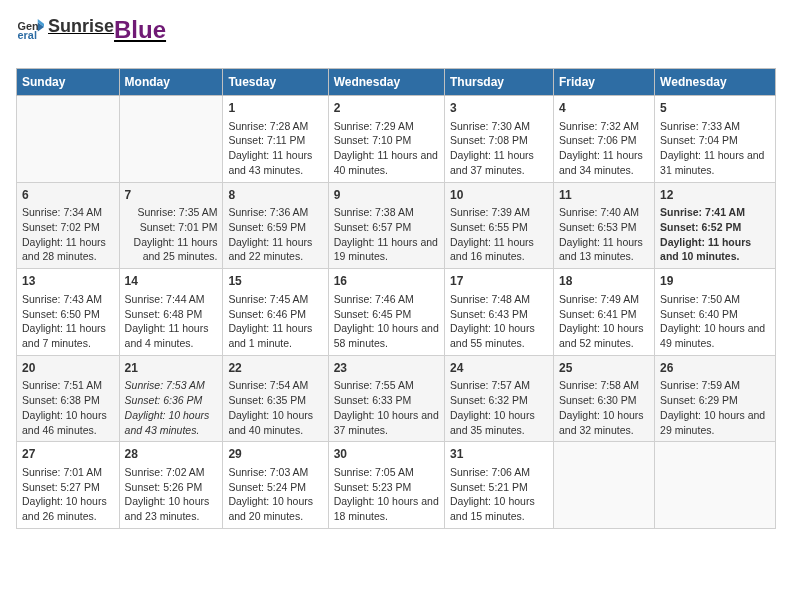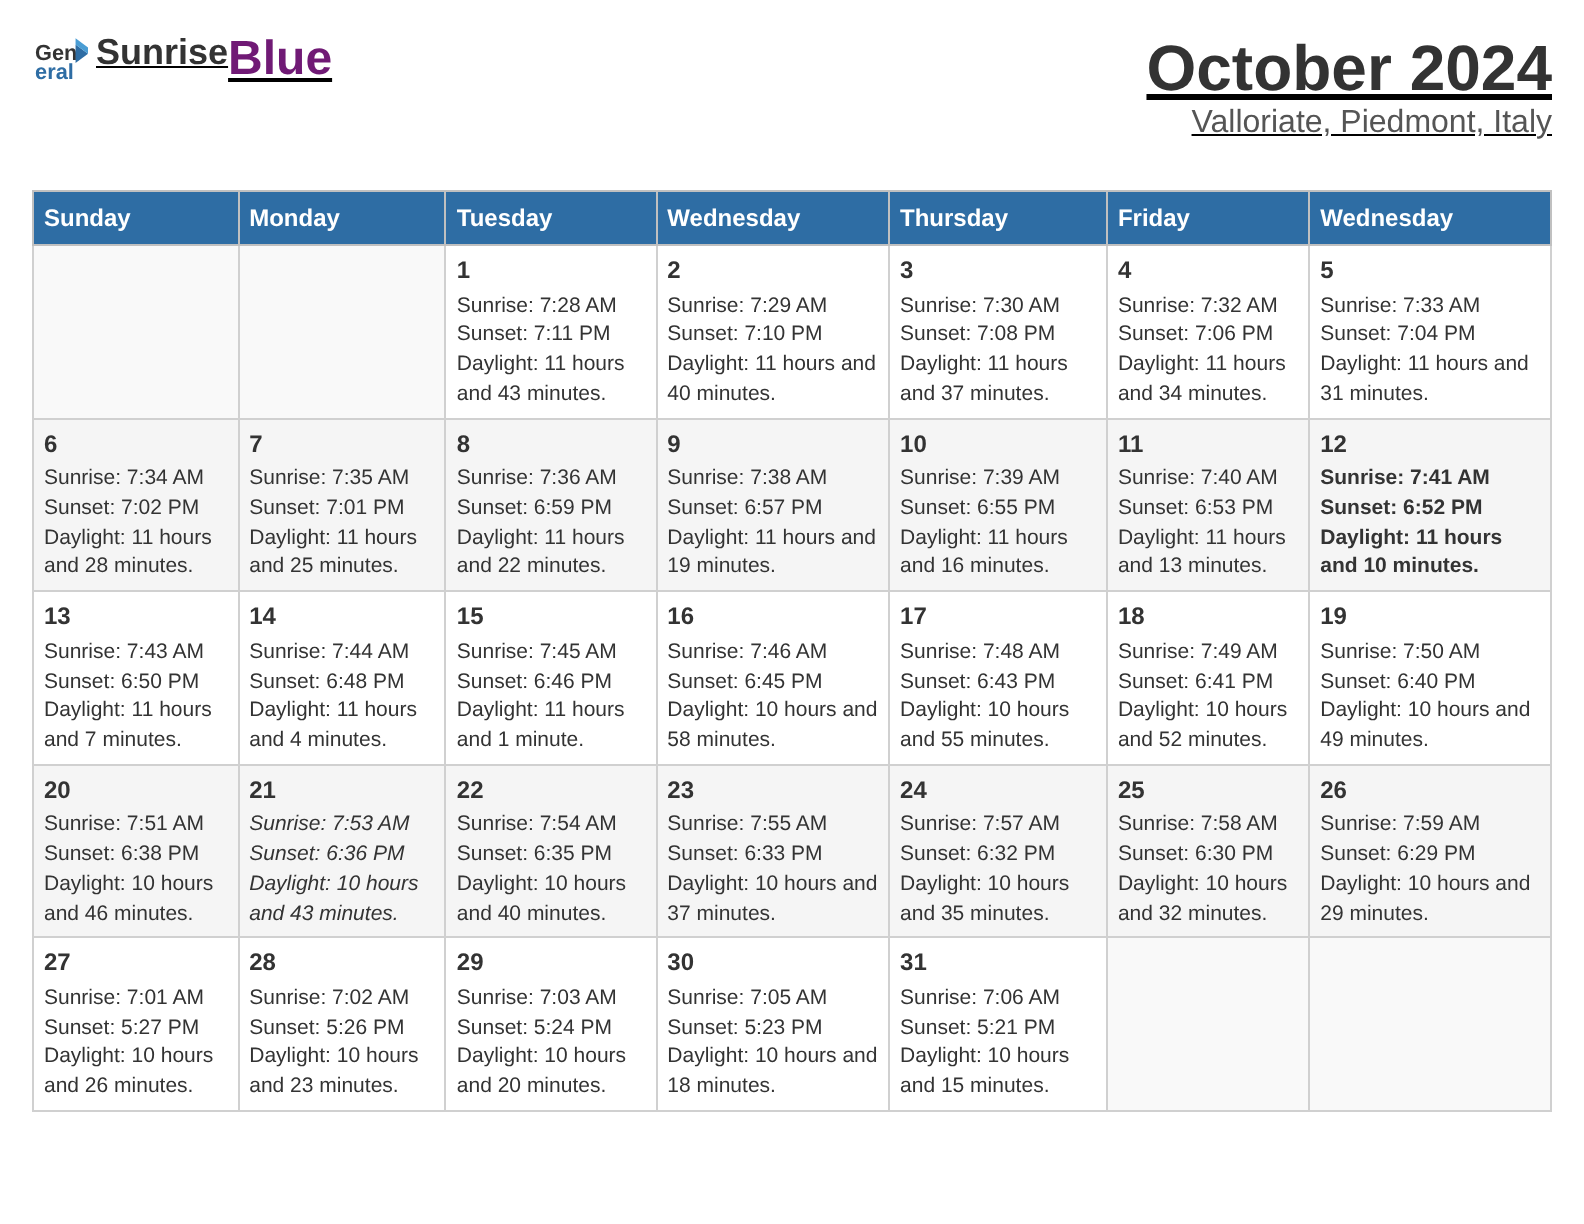--- a/index.html
+++ b/index.html
@@ -89,24 +89,20 @@
       <polygon points="28,8 36,14 28,20" fill="#2e6da4"></polygon>
       <polygon points="28,4 36,10 36,14 28,8" fill="#4a9dd4"></polygon>
     </svg>
     <div>
       <div style="display:flex; gap:0;">
         <span style="font-size:18px;font-weight:bold;color:#333;">Sunrise</span>
         <span style="font-size:24px;font-weight:bold;color:#701a75;">Blue</span>
       </div>
     </div>
   </div>
-  <div class="title-area">
-    <div class="month-title">October 2024</div>
-    <div class="location-title">Valloriate, Piedmont, Italy</div>
-  </div>
 </div>
 
 <table>
   <thead>
     <tr>
     <th>Sunday</th>
         <th>Monday</th>
         <th>Tuesday</th>
         <th>Wednesday</th>
         <th>Thursday</th>
@@ -151,21 +147,21 @@
       </tr>
       <tr>
         <td>
           <span class="day-number">6</span>
           <div class="day-info" style="white-space: pre-line;">Sunrise: 7:34 AM
 Sunset: 7:02 PM
 Daylight: 11 hours and 28 minutes.</div>
         </td>
         <td>
           <span class="day-number">7</span>
-          <div class="day-info" style="white-space: pre-line;">Sunrise: 7:35 AM
+          <div class="day-info" style="white-space: pre-line; text-align: right;">Sunrise: 7:35 AM
 Sunset: 7:01 PM
 Daylight: 11 hours and 25 minutes.</div>
         </td>
         <td>
           <span class="day-number">8</span>
           <div class="day-info" style="white-space: pre-line;">Sunrise: 7:36 AM
 Sunset: 6:59 PM
 Daylight: 11 hours and 22 minutes.</div>
         </td>
         <td>

